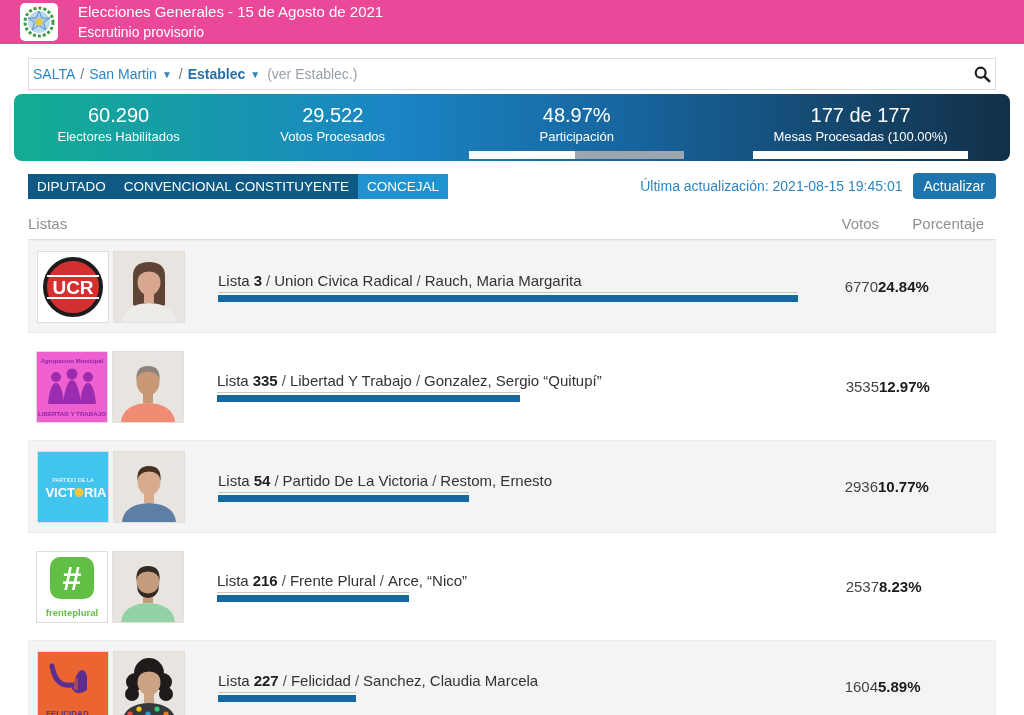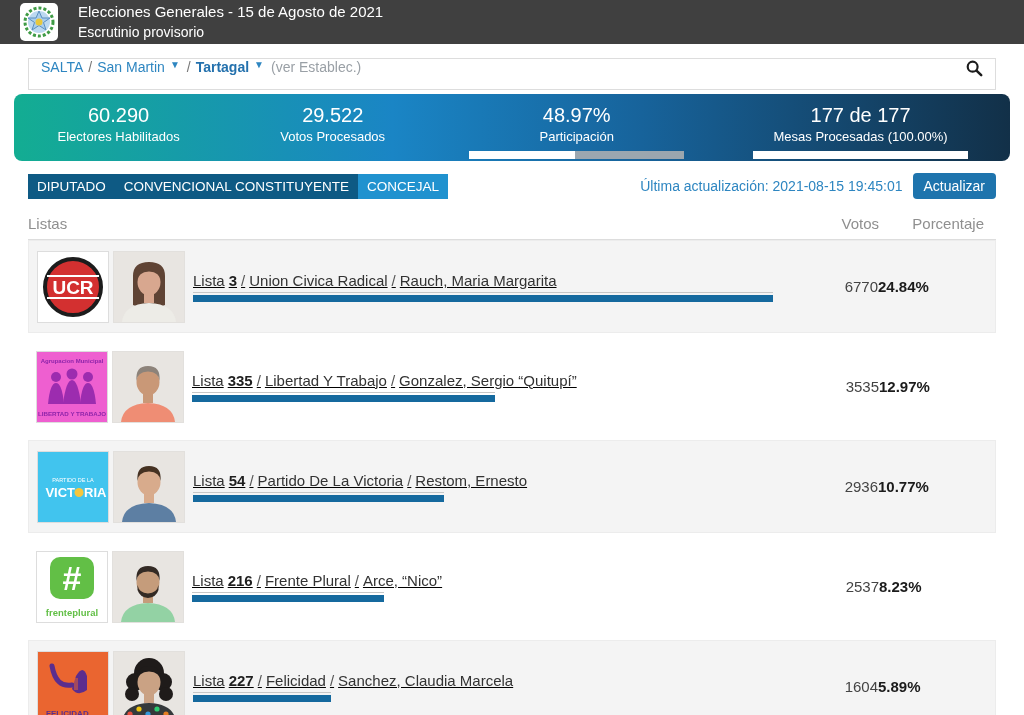--- a/index.html
+++ b/index.html
@@ -1,29 +1,29 @@
 <!DOCTYPE html>
 <html><head>
 <meta charset="utf-8">
 <style>
   * { margin:0; padding:0; box-sizing:border-box; }
   html,body { width:1024px; height:715px; overflow:hidden; background:#fff;
     font-family:"Liberation Sans", sans-serif; }
 
   
-  .topbar { height:44px; background:#404040; display:flex; align-items:center; padding:0 20px; }
+  .topbar { height:44px; background:#ec4899; display:flex; align-items:center; padding:0 20px; }
   .applogo { width:38px; height:38px; background:#fff; border-radius:5px; margin-right:20px;
     display:flex; align-items:center; justify-content:center; }
   .toptitles { color:#fff; line-height:1.35; }
   .toptitle { font-size:15px; }
   .topsub { font-size:14px; }
 
   
   .crumbbox { margin:14px 28px 0; height:32px; border:1px solid #ddd; background:#fff;
-    display:flex; align-items:flex-start; padding:0 12px; font-size:14px; }
+    display:flex; align-items:center; padding:0 4px; font-size:14px; }
   .crumb-link { color:#2e86c1; cursor:pointer; margin-right:5px; }
   .crumb-sep { color:#777; margin-right:5px; }
   .crumb-current { color:#2471ad; font-weight:bold; margin-right:5px; }
   .chev { color:#2e86c1; font-size:10px; margin-right:7px; cursor:pointer; }
   .crumb-extra { color:#9aa0a6; }
   .searchbtn { margin-left:auto; cursor:pointer; display:flex; align-items:center; }
 
   
   .stats { margin:4px 14px 0; height:67px; border-radius:8px; color:#fff;
     background:linear-gradient(90deg,#13ad92 0%,#1a85c5 38%,#17639b 63%,#123048 100%);
@@ -51,21 +51,21 @@
     font-size:15px; padding-bottom:7px; border-bottom:1px solid #ddd; }
   .th-lists { flex:1; }
   .th-votes { width:85px; text-align:right; }
   .th-pct { width:105px; text-align:right; margin-right:12px; }
   .rows { margin:0 28px; }
   .row { height:93px; margin-bottom:7px; display:flex; align-items:center; padding:0 12px 0 8px; }
   .row.striped { background:#f4f4f4; border:1px solid #ececec; }
   .thumb { width:72px; height:72px; flex:0 0 72px; border:1px solid #ddd; background:#ec4899; }
   .thumb svg { width:100%; height:100%; display:block; }
   .photo { margin-left:4px; border-color:#e2e0dd; }
-  .info { margin-left:8px; flex:1; min-width:0;text-decoration:underline; }
+  .info { margin-left:33px; flex:1; min-width:0; }
   .line { font-size:15px; color:#333; white-space:nowrap; }
   .line b { color:#1f1f1f; }
   .line .lbl { margin-right:4px; }
   .sep { color:#555; margin:0 4px; }
   .bar-group { margin-top:3px; border-top:1px solid #c6c6c6; padding-top:2px; }
   .bar { height:7px; background:#15699e; }
   .votes { width:85px; text-align:right; font-size:15px; color:#444; }
   .pct { width:105px; font-size:15px; font-weight:bold; color:#1b1b1b; }
 </style>
 </head>
@@ -85,21 +85,21 @@
     <div class="topsub">Escrutinio provisorio</div>
   </div>
 </div>
 
 <div class="crumbbox">
   <span class="crumb-link">SALTA</span>
   <span class="crumb-sep">/</span>
   <span class="crumb-link">San Martin</span>
   <span class="chev">▼</span>
   <span class="crumb-sep">/</span>
-  <span class="crumb-current">Tartagal</span>
+  <span class="crumb-current">Establec</span>
   <span class="chev">▼</span>
   <span class="crumb-extra">(ver Establec.)</span>
   <span class="searchbtn">
     <svg width="18" height="18" viewBox="0 0 20 20">
       <circle cx="8.5" cy="8.5" r="5.5" fill="none" stroke="#1c1c1c" stroke-width="2.4"></circle>
       <line x1="12.8" y1="12.8" x2="18" y2="18" stroke="#1c1c1c" stroke-width="2.8" stroke-linecap="round"></line>
     </svg>
   </span>
 </div>
 

